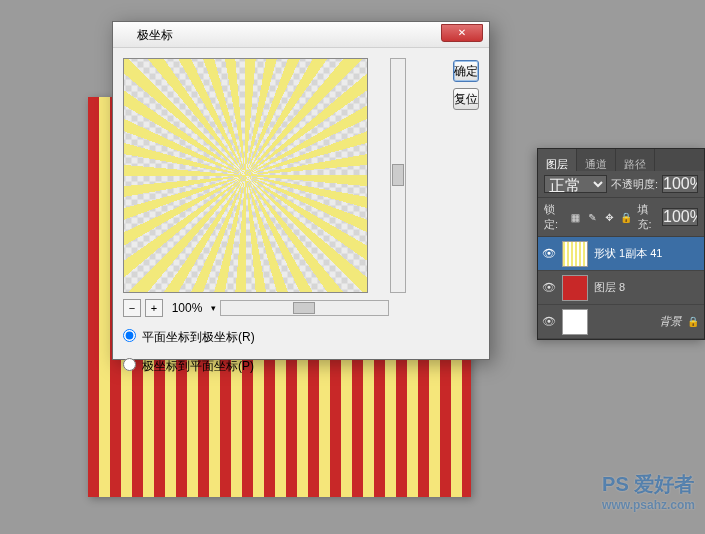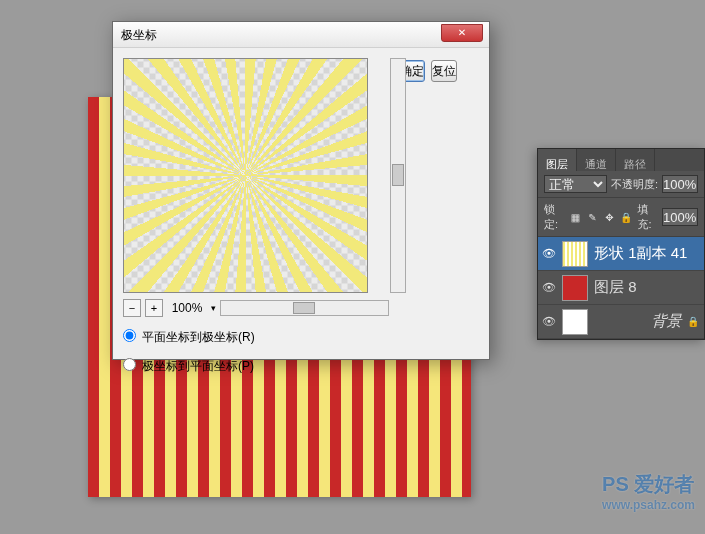--- a/index.html
+++ b/index.html
@@ -23,21 +23,21 @@
   top: 21px;
   width: 378px;
   height: 339px;
   background: #f0f0f0;
   border: 1px solid #6a6a6a;
   box-shadow: 4px 4px 18px rgba(0,0,0,0.35);
 }
 .dialog-title {
   height: 26px;
   line-height: 26px;
-  padding-left: 8px;
+  padding-left: 24px;
   background: linear-gradient(#fdfdfd, #e8e8e8);
   border-bottom: 1px solid #d0d0d0;
   position: relative;
 }
 .dialog-close {
   position: absolute;
   right: 6px;
   top: 2px;
   width: 42px;
   height: 18px;
@@ -106,21 +106,21 @@
   left: 1px;
   width: 12px;
   height: 22px;
   background: #ccc;
   border: 1px solid #999;
 }
 
 .radio-row { margin-top: 12px; display: flex; align-items: flex-start; gap: 6px; }
 .radio-row input { margin: 0; }
 
-.btn-col { width: 80px; display: flex; gap: 6px; padding-top: 2px; }
+.btn-col { width: 80px; display: flex; flex-direction: column; gap: 6px; padding-top: 2px; align-items: flex-end; }
 .dlg-btn {
   height: 22px;
   border: 1px solid #8a8a8a;
   background: linear-gradient(#fdfdfd, #e0e0e0);
   border-radius: 3px;
   cursor: pointer;
   font-size: 12px;
 }
 .dlg-btn.primary { border-color: #4a7ab8; box-shadow: 0 0 0 1px #9bc0e8 inset; }
 
@@ -152,21 +152,21 @@
 .panel-tab.active { background: #535353; color: #fff; }
 .panel-row {
   display: flex;
   align-items: center;
   padding: 4px 6px;
   gap: 4px;
   border-bottom: 1px solid #404040;
   font-size: 11px;
 }
 .panel-row select, .panel-row input[type=text] {
-  background: #666; border: 1px solid #333; color: #eee; font-size: 13px; height: 18px;
+  background: #666; border: 1px solid #333; color: #eee; font-size: 16px; height: 18px;
 }
 .blend-select { flex: 1; }
 .opacity-input { width: 36px; }
 .lock-icons { display: flex; gap: 3px; }
 .lock-icons span { width: 14px; height: 14px; display: flex; align-items: center; justify-content: center; font-size: 10px; }
 
 .layer-list { background: #535353; }
 .layer-item {
   display: flex;
   align-items: center;
@@ -175,21 +175,21 @@
   padding: 0 4px;
   gap: 6px;
   cursor: pointer;
 }
 .layer-item.selected { background: #3b6ea5; color: #fff; }
 .eye { width: 14px; height: 14px; display: flex; align-items: center; justify-content: center; font-size: 11px; }
 .thumb { width: 26px; height: 26px; border: 1px solid #999; background: #fff; flex-shrink: 0; }
 .thumb.pattern { background: repeating-linear-gradient(90deg, #f2e97a 0 2px, #fff 2px 4px); }
 .thumb.red { background: #c82828; }
 .thumb.white { background: #fff; }
-.layer-name { flex: 1; font-size: 15px; }
+.layer-name { flex: 1; font-size: 11px; }
 .lock-right { font-size: 10px; }
 
 .layer-item.bg .layer-name { font-style: italic; text-align: right; }
 
 
 .watermark {
   position: absolute;
   right: 10px;
   bottom: 22px;
   font-size: 20px;

